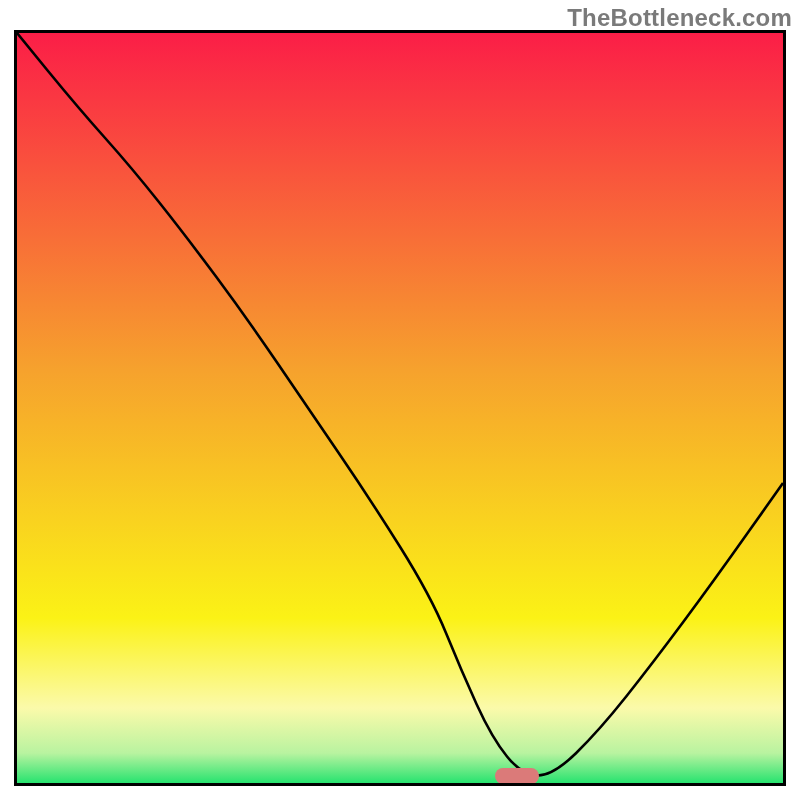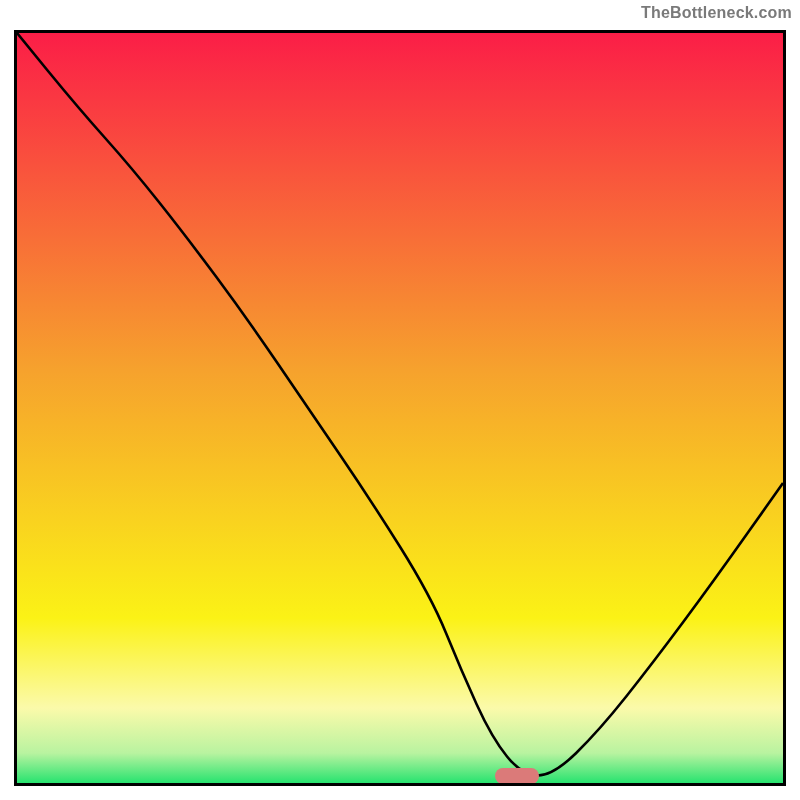--- a/index.html
+++ b/index.html
@@ -12,21 +12,21 @@
   }
   .wrap {
     position: relative;
     width: 800px;
     height: 800px;
   }
   .watermark {
     position: absolute;
     top: 4px;
     right: 8px;
-    font-size: 16px;
+    font-size: 24px;
     font-weight: 600;
     color: #7a7a7a;
     letter-spacing: 0.2px;
   }
   .plot {
     position: absolute;
     left: 14px;
     top: 30px;
     width: 772px;
     height: 756px;

